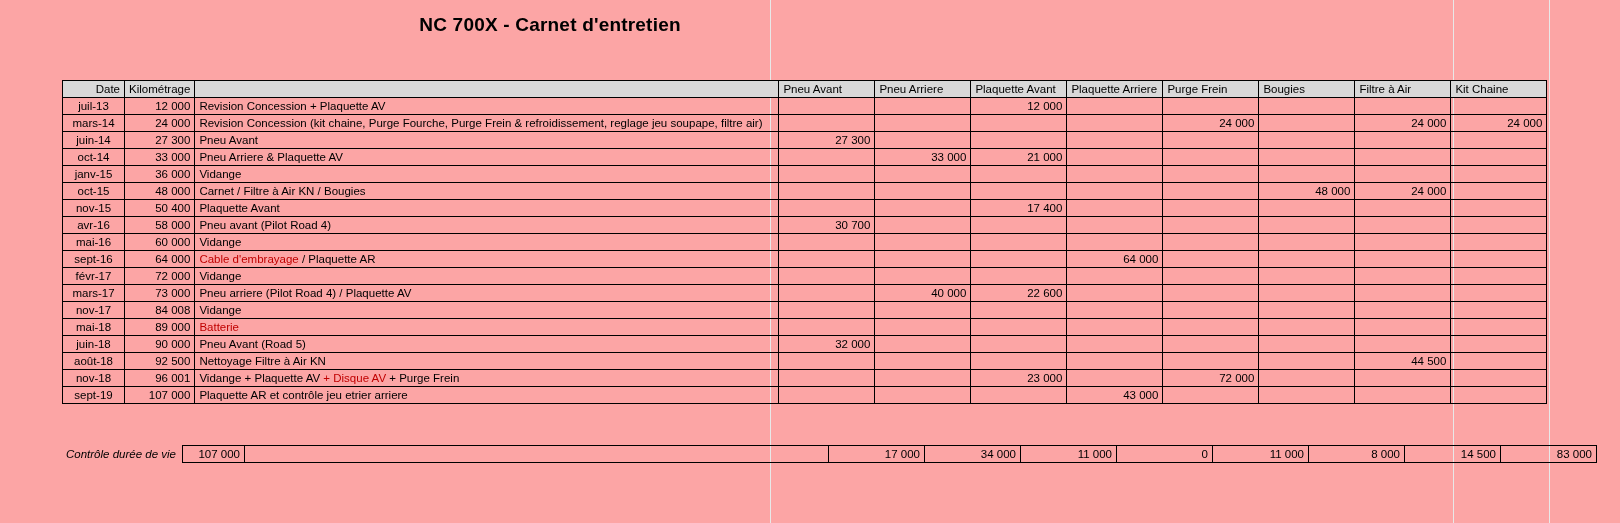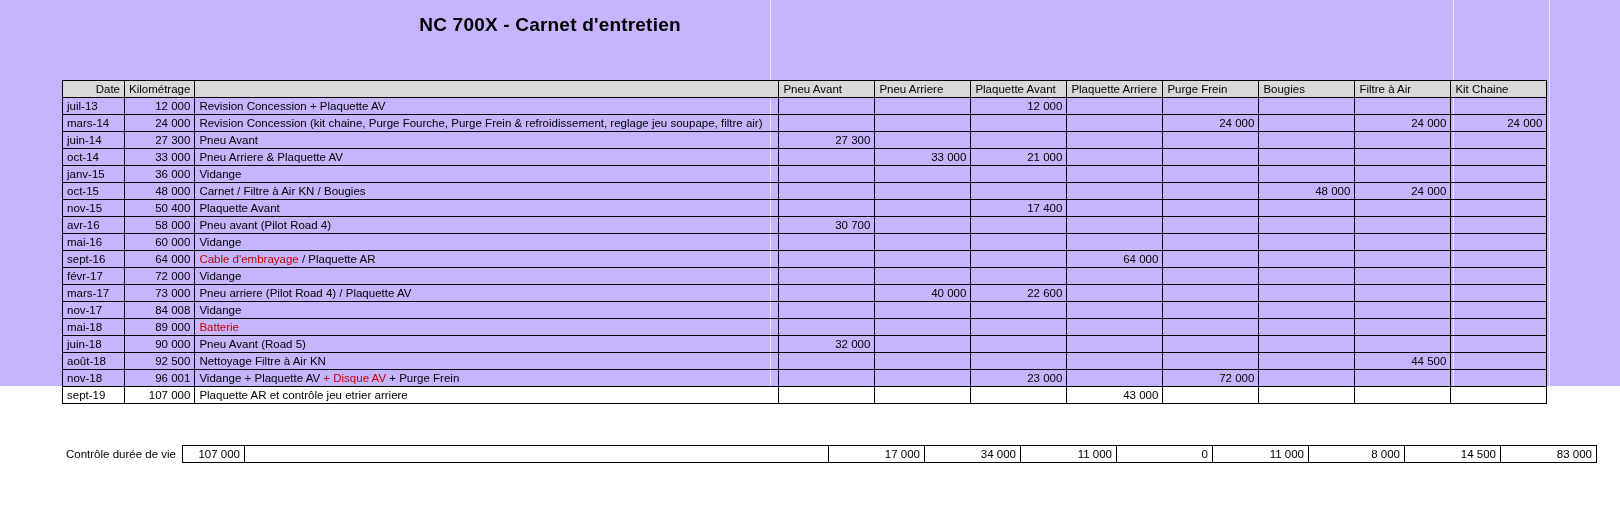--- a/index.html
+++ b/index.html
@@ -6,22 +6,22 @@
   html, body {
     margin: 0; padding: 0;
     width: 1620px; height: 523px;
     background: #ffffff;
     font-family: "Liberation Sans", sans-serif;
     overflow: hidden;
   }
   #sheet {
     position: relative;
     width: 1620px;
-    height: 386px;
-    background: #c4b5fd;
+    height: 523px;
+    background: #fca5a5;
   }
 
   
   .guide {
     position: absolute;
     top: 0; bottom: 0;
     width: 1px;
     background: #e8e8e8;
   }
 
@@ -64,33 +64,34 @@
   }
   th.c-date { text-align: right; }
   th.c-km { text-align: left; }
 
   
   col.date { width: 62px; }
   col.km { width: 62px; }
   col.desc { width: 584px; }
   col.val { width: 96px; }
 
-  td.date { text-align: left; }
+  td.date { text-align: center; }
   td.km { text-align: right; }
   td.desc { text-align: left; }
   td.val { text-align: right; }
 
   .red { color: #c00000; }
 
   tfoot td {
     font-weight: bold;
   }
   tfoot td.label {
     border: none;
     padding-right: 6px;
+    font-style: italic;
   }
 </style>
 </head>
 <body>
 
 <div id="sheet">
 
   <div class="guide" style="left:770px;"></div>
   <div class="guide" style="left:1453px;"></div>
   <div class="guide" style="left:1549px;"></div>

